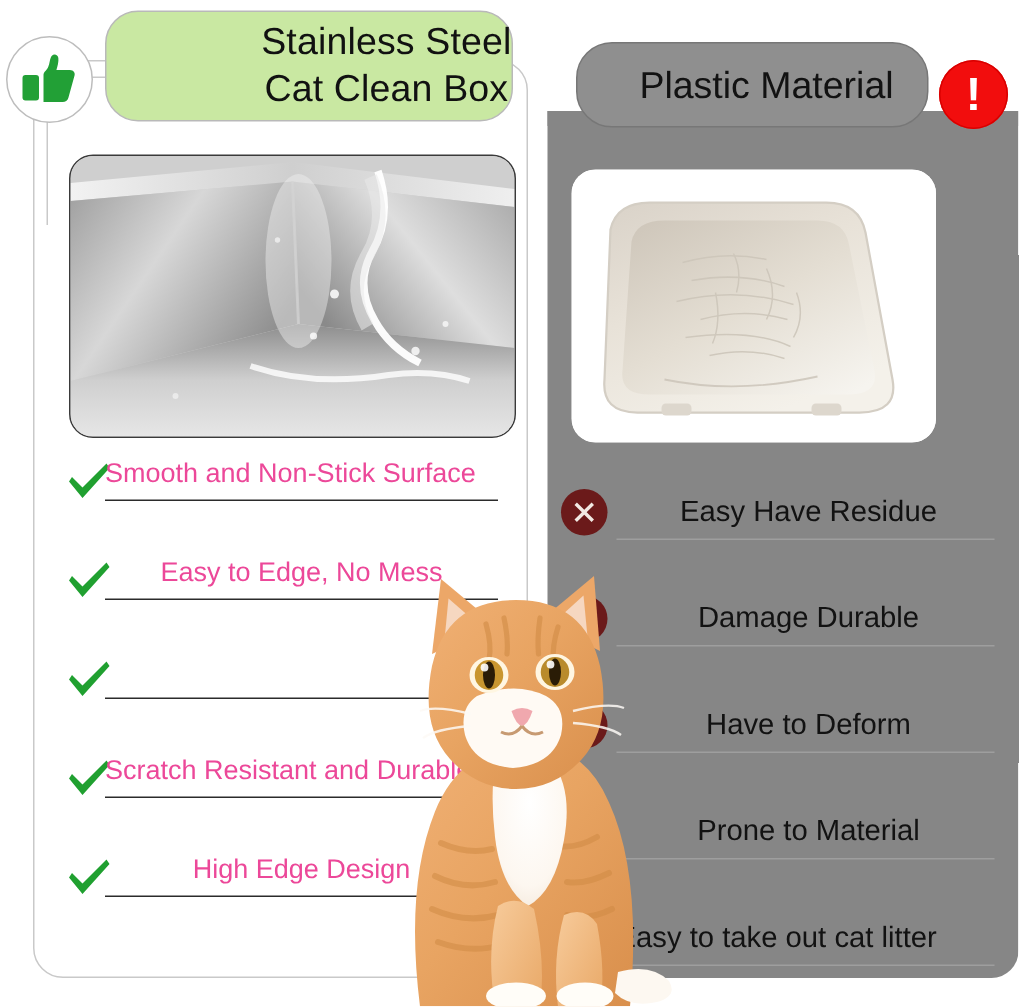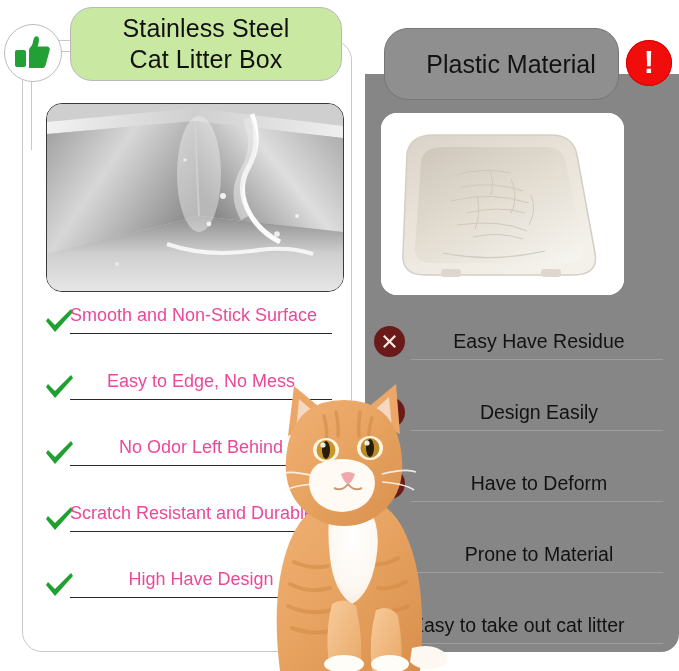--- a/index.html
+++ b/index.html
@@ -29,30 +29,30 @@
     border-radius:20px;
     box-sizing:border-box;
   }
 
   
   .badge-green{
     position:absolute;left:70px;top:7px;width:272px;height:74px;
     background:#c9e8a2;
     border:1px solid #b9b9b9;
     border-radius:22px;
-    display:flex;align-items:center;justify-content:center;
+    display:flex;align-items:center;justify-content:flex-end;
     box-sizing:border-box;
     z-index:6;
   }
   .badge-green .txt{
     text-align:center;color:#111;font-size:25px;line-height:31px;font-weight:400;
     letter-spacing:.1px;
   }
   .badge-gray{
-    position:absolute;left:384px;top:28px;width:235px;height:72px;
+    position:absolute;left:384px;top:28px;width:235px;height:57px;
     background:#8f8f8f;
     border:1px solid #777;
     border-radius:24px;
     display:flex;align-items:center;justify-content:center;
     box-sizing:border-box;
     z-index:6;
     padding-left:19px;
   }
   .badge-gray .txt{
     text-align:center;color:#121212;font-size:25px;line-height:30px;
@@ -148,21 +148,21 @@
     </svg>
   </div>
 
   <div class="alert-circle">
     <span class="bang">!</span>
   </div>
 
   <div class="badge-green">
     <div class="txt">
       <div>Stainless Steel</div>
-      <div>Cat Litter Box</div>
+      <div>Cat Clean Box</div>
     </div>
   </div>
 
   <div class="badge-gray">
     <div class="txt">Plastic Material</div>
   </div>
 
   <div class="photo-steel">
     <svg class="steel-wrap" viewBox="0 0 296 187" preserveAspectRatio="none" aria-hidden="true">
       <defs>
@@ -262,41 +262,40 @@
       <span class="lbl">Easy to Edge, No Mess</span>
       <span class="ul"></span>
     </div>
 
     <div class="row-l al-center">
       <span class="tick">
         <svg width="30" height="26" viewBox="0 0 30 26">
             <path d="M2 13 L4 10 L11 17 L27 1 L29 4 L11 24 Z" fill="#20a030"></path>
           </svg>
       </span>
-      <span class="lbl">No Odor Left Behind</span>
       <span class="ul"></span>
     </div>
 
     <div class="row-l al-left">
       <span class="tick">
         <svg width="30" height="26" viewBox="0 0 30 26">
             <path d="M2 13 L4 10 L11 17 L27 1 L29 4 L11 24 Z" fill="#20a030"></path>
           </svg>
       </span>
       <span class="lbl">Scratch Resistant and Durable</span>
       <span class="ul"></span>
     </div>
 
     <div class="row-l al-center">
       <span class="tick">
         <svg width="30" height="26" viewBox="0 0 30 26">
             <path d="M2 13 L4 10 L11 17 L27 1 L29 4 L11 24 Z" fill="#20a030"></path>
           </svg>
       </span>
-      <span class="lbl">High Have Design</span>
+      <span class="lbl">High Edge Design</span>
       <span class="ul"></span>
     </div>
 
   </div>
 
   <div class="list-right">
 
     <div class="row-r al-center">
       <span class="xmark">
         <svg width="17" height="17" viewBox="0 0 17 17">
@@ -306,21 +305,21 @@
       <span class="lbl">Easy Have Residue</span>
       <span class="ul"></span>
     </div>
 
     <div class="row-r al-center">
       <span class="xmark">
         <svg width="17" height="17" viewBox="0 0 17 17">
             <path d="M3.6 2 L8.5 6.9 L13.4 2 L15 3.6 L10.1 8.5 L15 13.4 L13.4 15 L8.5 10.1 L3.6 15 L2 13.4 L6.9 8.5 L2 3.6 Z" fill="#f2e9e3"></path>
           </svg>
       </span>
-      <span class="lbl">Design Easily</span>
+      <span class="lbl">Damage Durable</span>
       <span class="ul"></span>
     </div>
 
     <div class="row-r al-center">
       <span class="xmark">
         <svg width="17" height="17" viewBox="0 0 17 17">
             <path d="M3.6 2 L8.5 6.9 L13.4 2 L15 3.6 L10.1 8.5 L15 13.4 L13.4 15 L8.5 10.1 L3.6 15 L2 13.4 L6.9 8.5 L2 3.6 Z" fill="#f2e9e3"></path>
           </svg>
       </span>
       <span class="lbl">Have to Deform</span>

